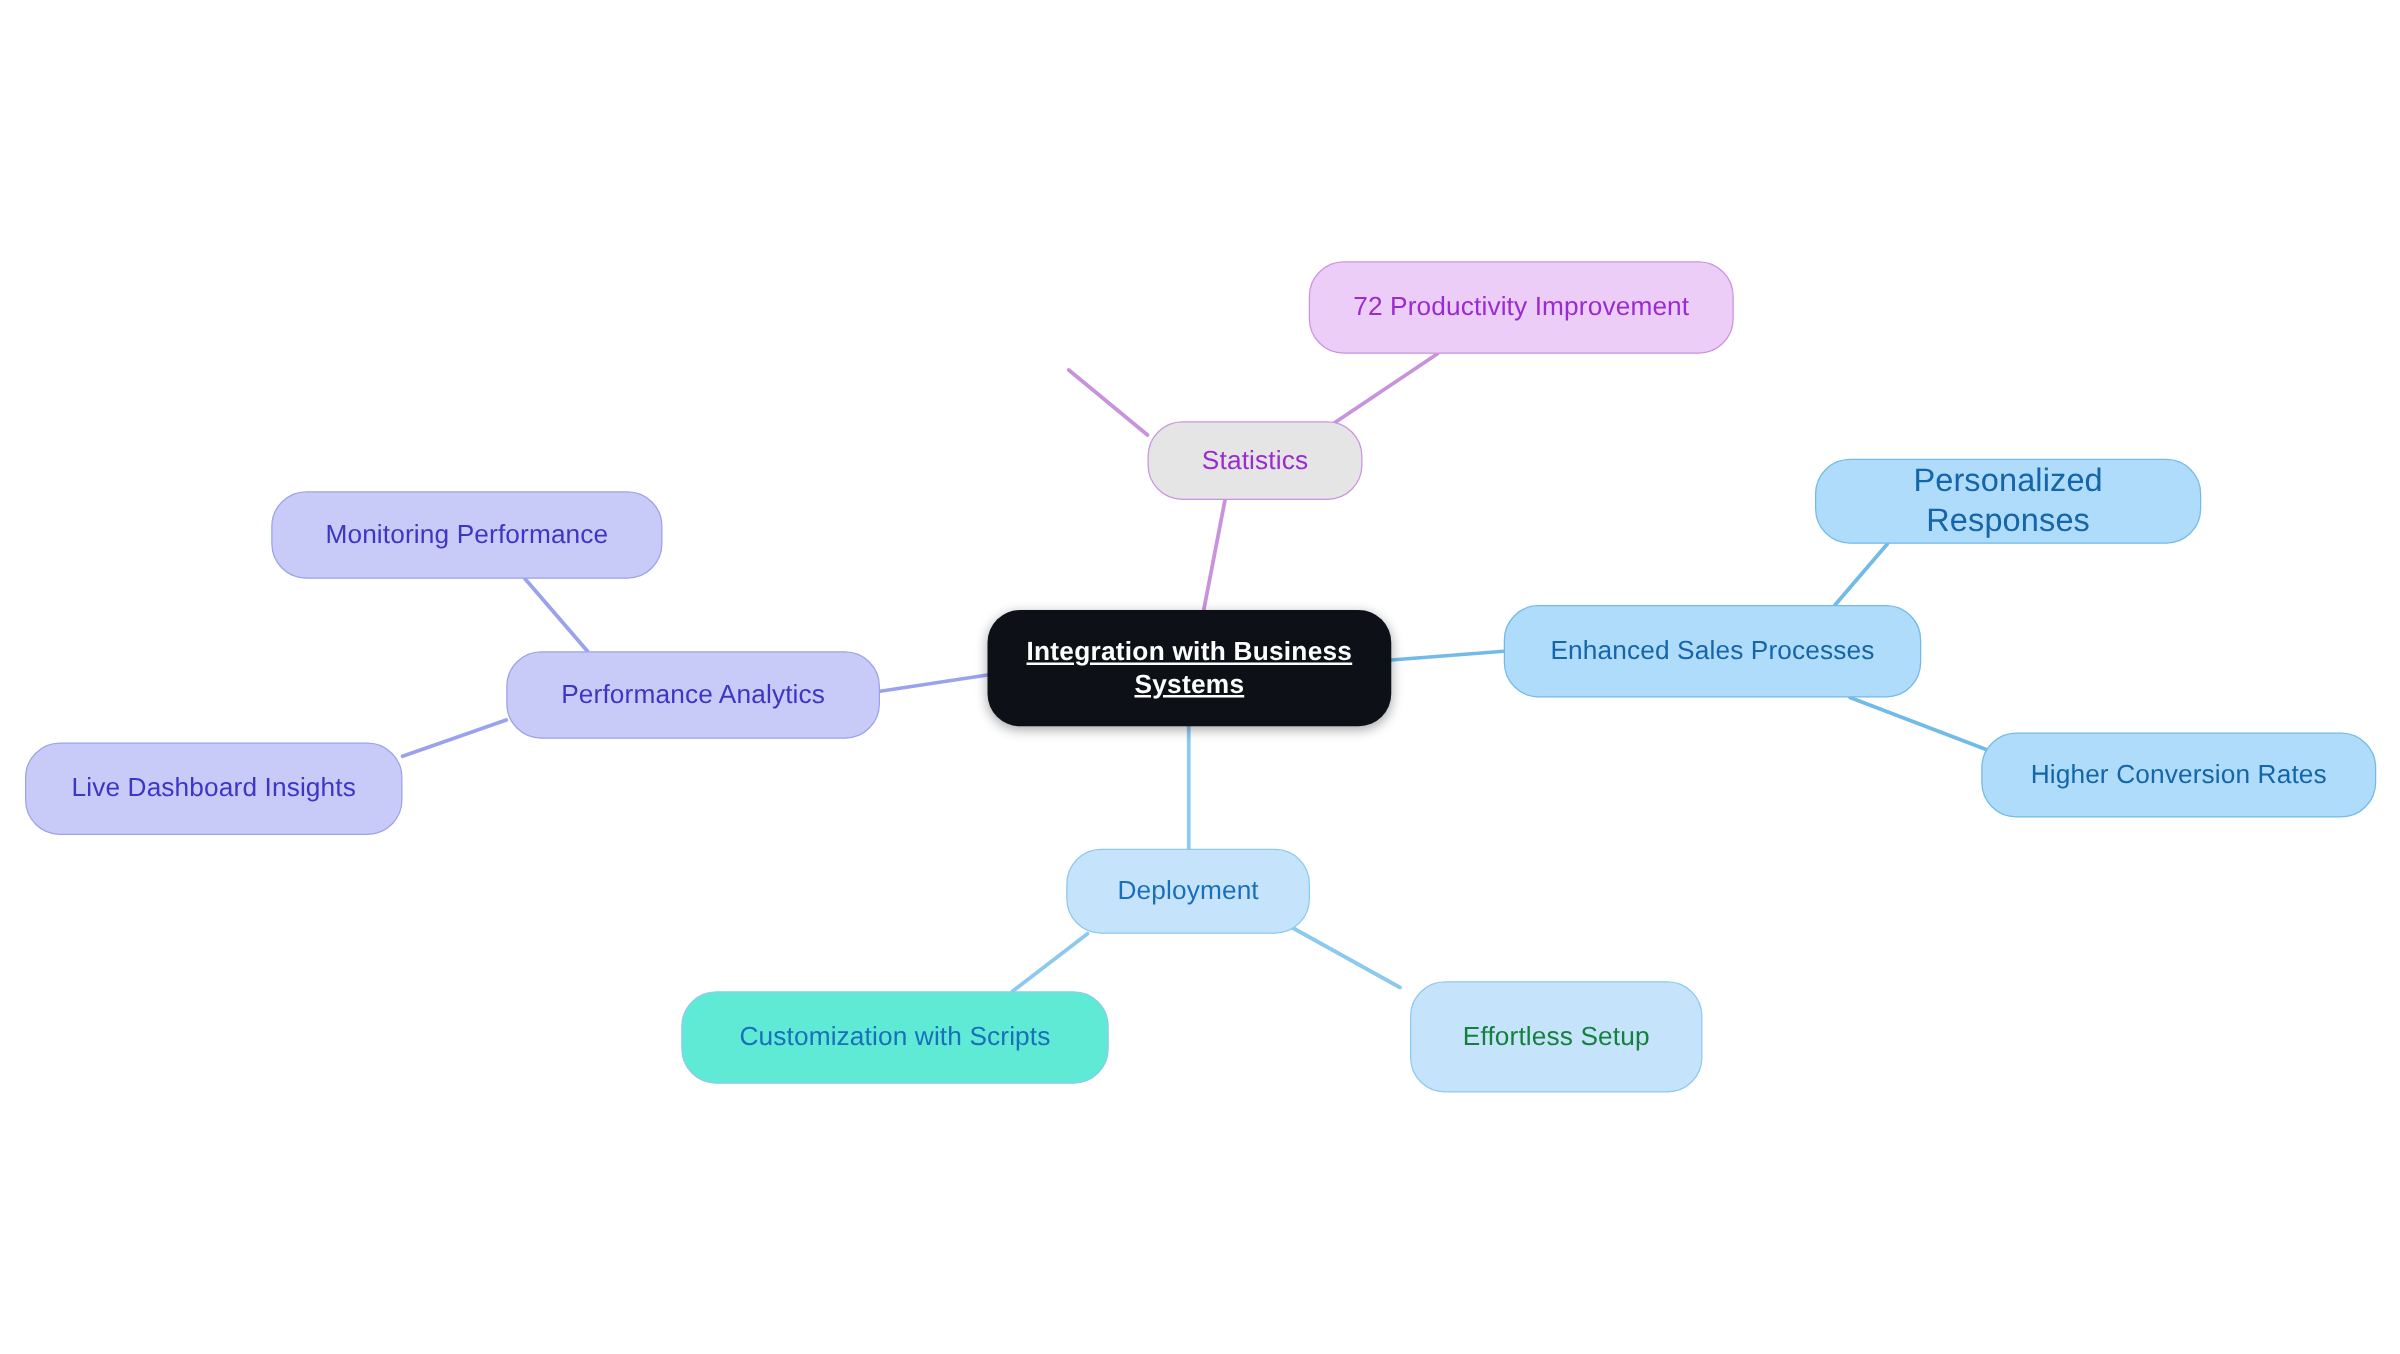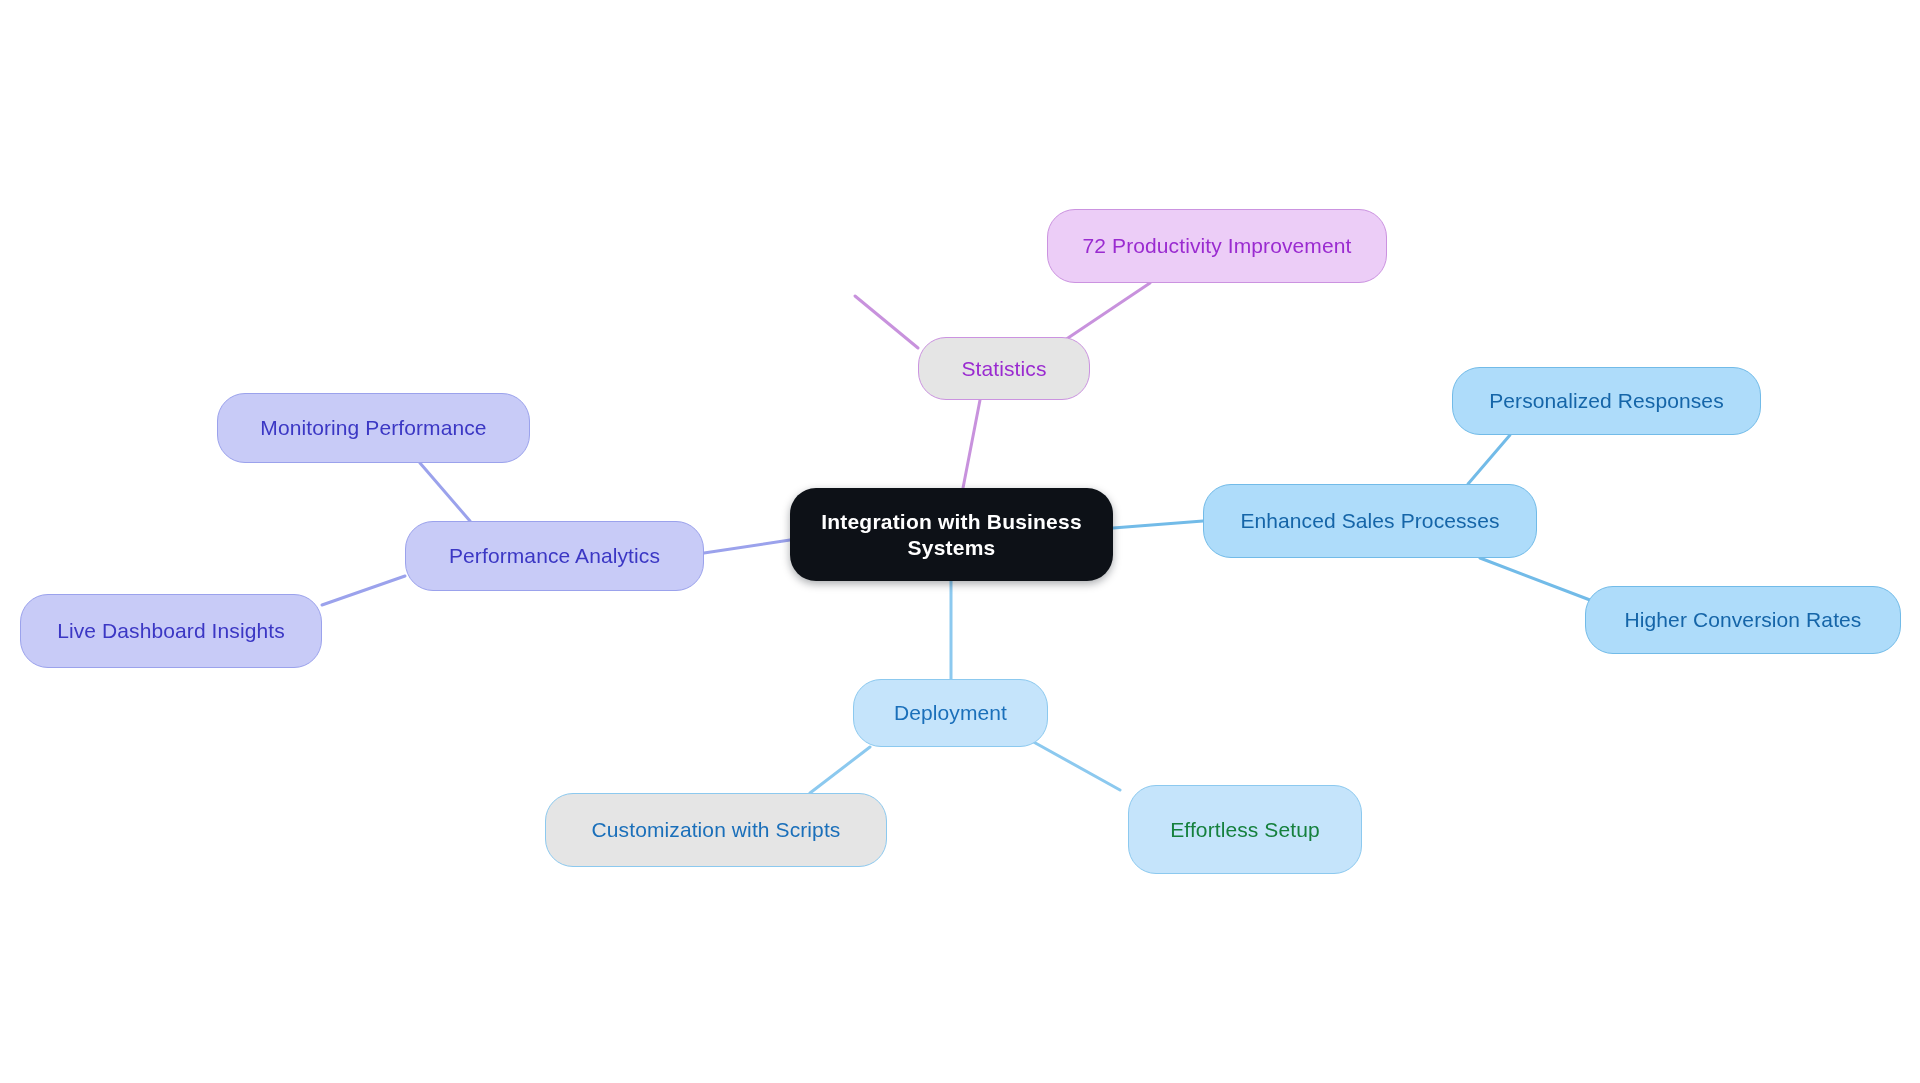--- a/index.html
+++ b/index.html
@@ -70,21 +70,21 @@
       <line x1="470" y1="521" x2="420" y2="463" stroke="#9ba2ec" stroke-width="3" stroke-linecap="round"></line>
       <line x1="405" y1="576" x2="322" y2="605" stroke="#9ba2ec" stroke-width="3" stroke-linecap="round"></line>
       <line x1="1113" y1="528" x2="1203" y2="521" stroke="#72bbe8" stroke-width="3" stroke-linecap="round"></line>
       <line x1="1468" y1="484" x2="1510" y2="435" stroke="#72bbe8" stroke-width="3" stroke-linecap="round"></line>
       <line x1="1480" y1="558" x2="1590" y2="600" stroke="#72bbe8" stroke-width="3" stroke-linecap="round"></line>
       <line x1="951" y1="581" x2="951" y2="679" stroke="#8cc9ef" stroke-width="3" stroke-linecap="round"></line>
       <line x1="870" y1="747" x2="810" y2="793" stroke="#8cc9ef" stroke-width="3" stroke-linecap="round"></line>
       <line x1="1030" y1="740" x2="1120" y2="790" stroke="#8cc9ef" stroke-width="3" stroke-linecap="round"></line>
     </svg>
 
-  <div class="node root" style="left: 790px; top: 488px; width: 323px; height: 93px; background: rgb(13, 17, 23); color: rgb(255, 255, 255); border-color: rgb(13, 17, 23); font-size: 21px;">
+  <div class="node root" style="left: 790px; top: 488px; width: 323px; height: 93px; background: rgb(13, 17, 23); color: rgb(255, 255, 255); border-color: rgb(13, 17, 23); font-size: 21px; text-decoration: underline;">
     <span>Integration with Business
 Systems</span>
   </div>
 
   <div class="node branch" style="left: 918px; top: 337px; width: 172px; height: 63px; background: #e5e5e5; color: rgb(154, 43, 208); border-color: rgb(203, 147, 224); font-size: 21px;">
     <span>Statistics</span>
   </div>
   <div class="node leaf" style="left: 1047px; top: 209px; width: 340px; height: 74px; background: rgb(236, 205, 247); color: rgb(154, 43, 208); border-color: rgb(203, 147, 224); font-size: 21px;">
     <span>72 Productivity Improvement</span>
   </div>
@@ -95,30 +95,30 @@
   <div class="node leaf" style="left: 217px; top: 393px; width: 313px; height: 70px; background: rgb(200, 203, 247); color: rgb(59, 55, 196); border-color: rgb(155, 162, 236); font-size: 21px;">
     <span>Monitoring Performance</span>
   </div>
   <div class="node branch" style="left: 1203px; top: 484px; width: 334px; height: 74px; background: rgb(174, 220, 250); color: rgb(21, 101, 168); border-color: rgb(114, 187, 232); font-size: 21px;">
     <span>Enhanced Sales Processes</span>
   </div>
 
   <div class="node leaf" style="left: 20px; top: 594px; width: 302px; height: 74px; background: rgb(200, 203, 247); color: rgb(59, 55, 196); border-color: rgb(155, 162, 236); font-size: 21px;">
     <span>Live Dashboard Insights</span>
   </div>
-  <div class="node leaf" style="left: 1452px; top: 367px; width: 309px; height: 68px; background: rgb(174, 220, 250); color: rgb(21, 101, 168); border-color: rgb(114, 187, 232); font-size: 21px;">
+  <div class="node leaf" style="left: 1452px; top: 367px; width: 309px; height: 68px; background: rgb(174, 220, 250); color: rgb(21, 101, 168); border-color: rgb(114, 187, 232); font-size: 26px;">
     <span>Personalized Responses</span>
   </div>
   <div class="node leaf" style="left: 1585px; top: 586px; width: 316px; height: 68px; background: rgb(174, 220, 250); color: rgb(21, 101, 168); border-color: rgb(114, 187, 232); font-size: 21px;">
     <span>Higher Conversion Rates</span>
   </div>
 
   <div class="node branch" style="left: 853px; top: 679px; width: 195px; height: 68px; background: rgb(197, 228, 251); color: rgb(26, 111, 186); border-color: rgb(140, 201, 239); font-size: 21px;">
     <span>Deployment</span>
   </div>
-  <div class="node leaf" style="left: 545px; top: 793px; width: 342px; height: 74px; background: #e5e5e5; color: rgb(26, 111, 186); border-color: rgb(140, 201, 239); font-size: 21px;">
+  <div class="node leaf" style="left: 545px; top: 793px; width: 342px; height: 74px; background: #5eead4; color: rgb(26, 111, 186); border-color: rgb(140, 201, 239); font-size: 21px;">
     <span>Customization with Scripts</span>
   </div>
   <div class="node leaf" style="left: 1112px; top: 785px; width: 234px; height: 89px; background: rgb(197, 228, 251); color: #15803d; border-color: rgb(140, 201, 239); font-size: 21px; margin-left: 16px;">
     <span>Effortless Setup</span>
   </div>
 
 </div>
 
 </body></html>

